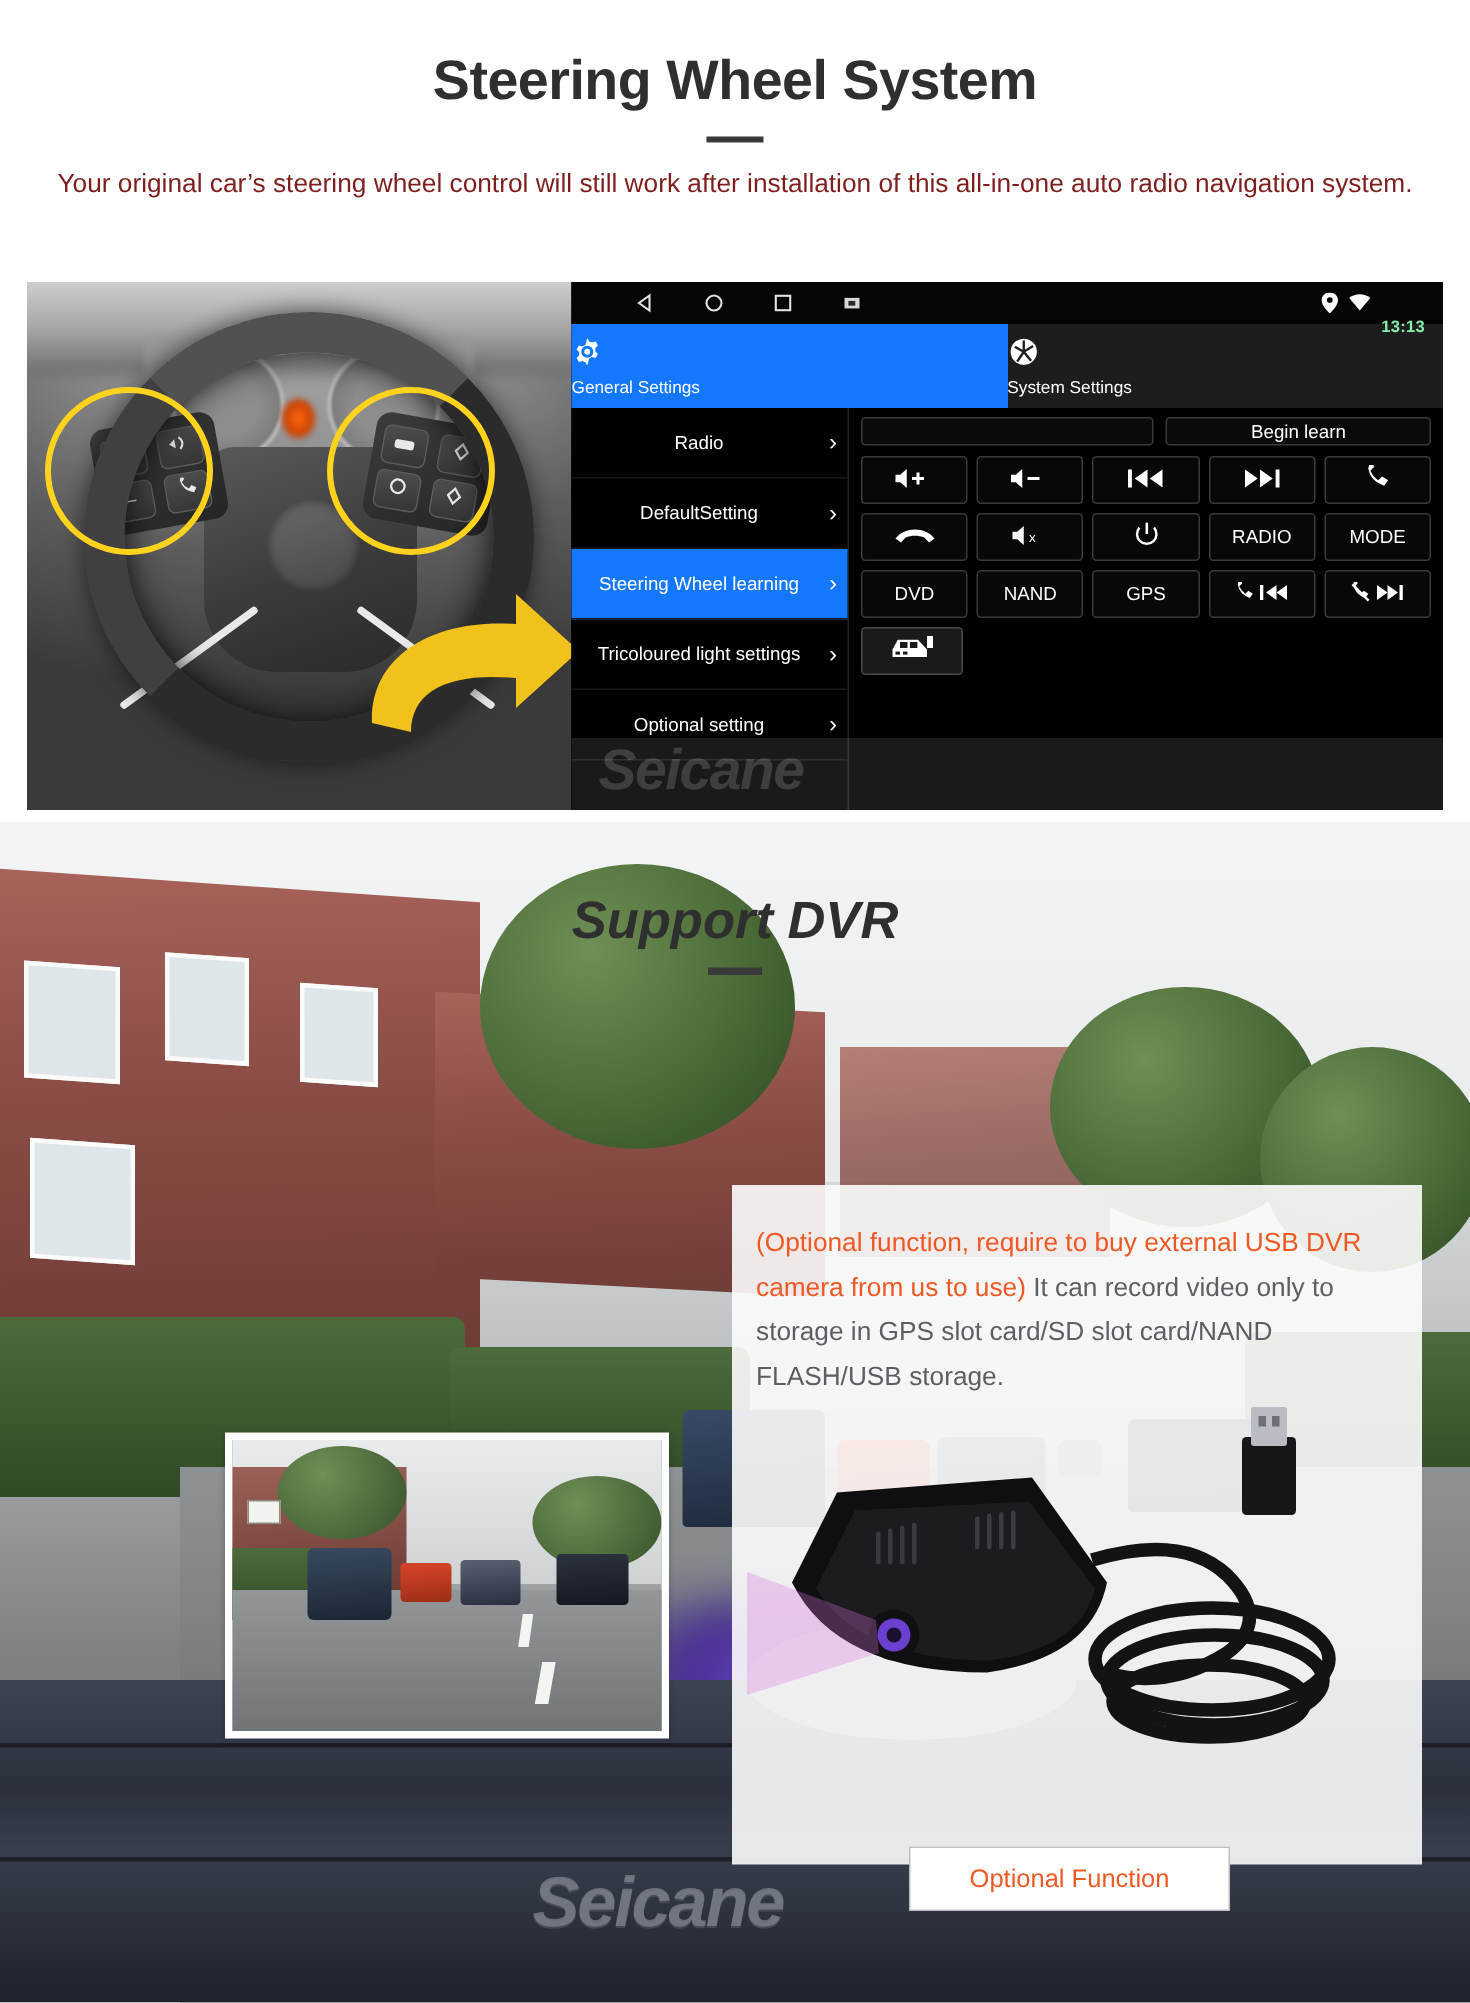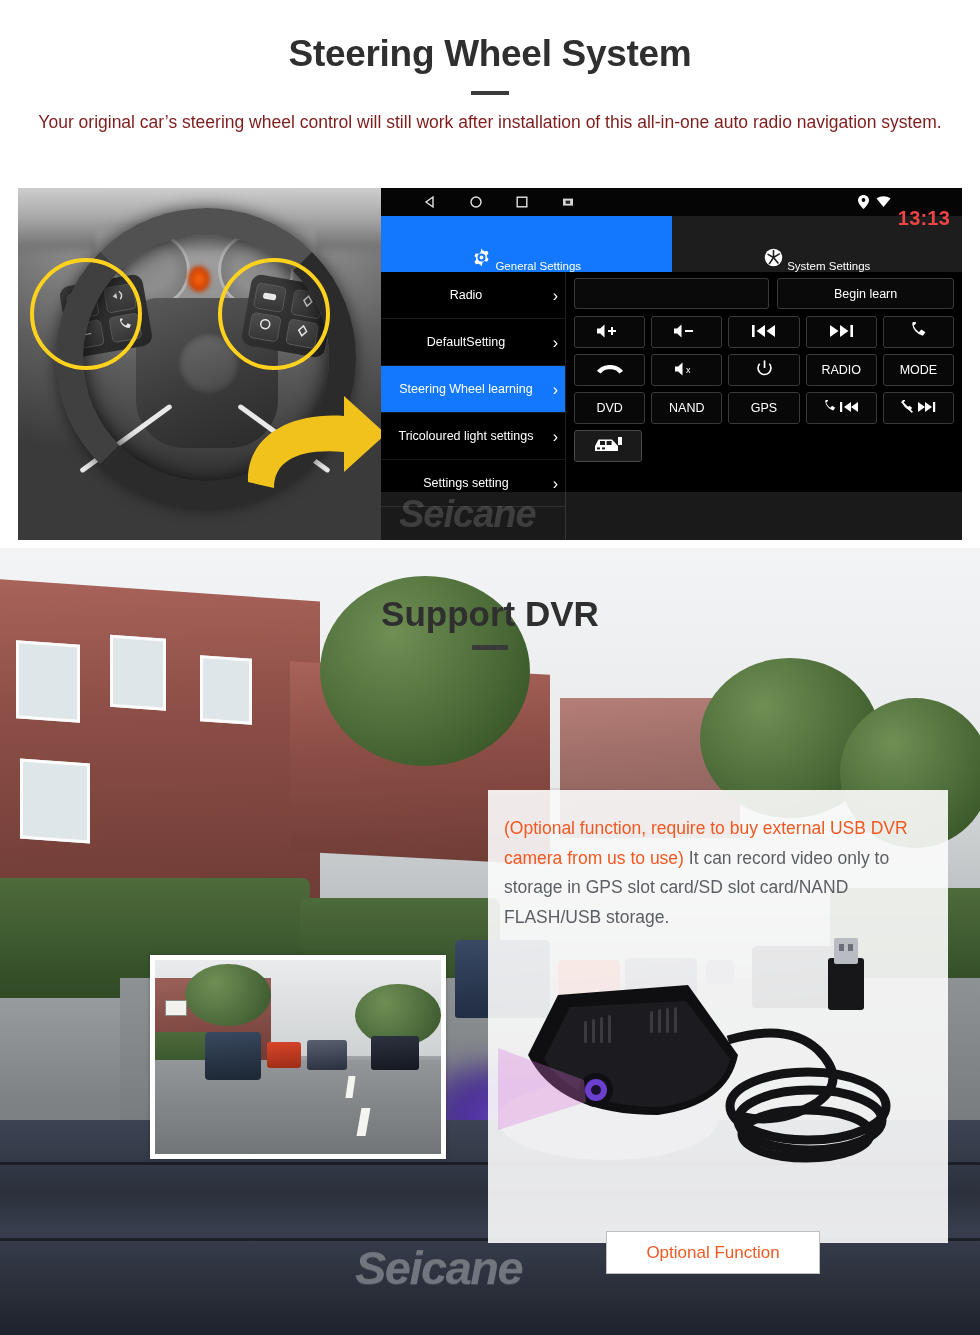--- a/index.html
+++ b/index.html
@@ -130,46 +130,46 @@
     position:relative; width:581px; height:352px; background:#000; flex:none;
     color:#fff;
   }
   .statusbar{
     height:28px; background:#050505; display:flex; align-items:center;
     position:relative;
   }
   .nav-ico{ color:#e3e3e3; display:inline-flex; align-items:center; justify-content:center; }
   .sb-left{ display:flex; gap:32px; margin-left:42px; align-items:center; }
   .sb-right{ position:absolute; right:12px; display:flex; align-items:center; gap:7px; }
-  .sb-time{ font-size:20px; font-weight:bold; color:#ef4444; letter-spacing:.2px;margin-top:32px; }
+  .sb-time{ font-size:11px; font-weight:bold; color:#86efac; letter-spacing:.2px;margin-top:32px; }
 
   .tabs{ display:flex; height:56px; }
   .tab{
-    flex:1; display:flex; flex-direction:row; align-items:flex-end; justify-content:center;
+    flex:1; display:flex; flex-direction:column; align-items:flex-start; justify-content:center;
     gap:3px; background:#1d1d1d;
   }
   .tab.active{ background:#1478ff; }
   .tab-label{ font-size:11.5px; color:#fff; }
 
   .body-row{ display:flex; height:268px; }
   .menu{ width:185px; background:#000; border-right:1px solid #202020; }
   .menu-item{
     height:47px; display:flex; align-items:center; justify-content:center;
     position:relative; border-bottom:1px solid #181818;
     font-size:12.5px; color:#fff; padding:0 22px 0 8px; text-align:center;
     line-height:15px;
   }
   .menu-item.sel{ background:#1478ff; }
   .menu-item .chev{ position:absolute; right:7px; font-size:16px; font-weight:300; color:#fff; }
   .menu-item.two-line{ line-height:15px; }
 
   .panel{ flex:1; background:#000; padding:6px 8px 0 8px; }
   .learn-row{ display:flex; gap:8px; margin-bottom:7px; }
   .learn-box{
-    height:31px; border:1px solid #3a3a3a; border-radius:3px; background:#0a0a0a;
+    height:19px; border:1px solid #3a3a3a; border-radius:3px; background:#0a0a0a;
   }
   .learn-box.inp{ flex:1.05; }
   .learn-box.btn{
     flex:.95; display:flex; align-items:center; justify-content:center;
     font-size:12.5px; color:#fff;
   }
   .grid{ display:flex; flex-direction:column; gap:6px; }
   .grow{ display:flex; gap:6px; }
   .gbtn{
     flex:1; height:32px; border:1px solid #3a3a3a; border-radius:3px;
@@ -247,21 +247,21 @@
     background:rgba(0,0,0,.45);
   }
   .dash-glow{
     position:absolute; left:430px; bottom:150px; width:180px; height:120px;
     background:radial-gradient(ellipse,#6a3fd8,#3d1f8f 60%,rgba(30,10,70,0));
     filter:blur(14px); opacity:.85;
   }
 
   .dvr-title{
     position:absolute; left:0; top:46px; width:980px;
-    text-align:center; font-size:35px; font-weight:bold; color:#2f2f2f;
+    text-align:center; font-size:35px; font-weight:bold; color:#2f2f2f;font-style:italic;
   }
   .dvr-rule{
     position:absolute; left:472px; top:97px; width:36px; height:5px; background:#3a3a3a;
   }
 
   
   .inset{
     position:absolute; left:150px; top:955px; width:296px; height:204px;
     border:5px solid #fff; overflow:hidden;
     background:linear-gradient(180deg,#e8eaeb 0%,#cfd2d3 30%,#9a9ea0 52%,#7b7f81 100%);
@@ -447,21 +447,21 @@
           </div>
           <div class="menu-item sel">
             <span>Steering Wheel learning</span>
             <span class="chev">›</span>
           </div>
           <div class="menu-item two-line">
             <span>Tricoloured light settings</span>
             <span class="chev">›</span>
           </div>
           <div class="menu-item">
-            <span>Settings setting</span>
+            <span>Optional setting</span>
             <span class="chev">›</span>
           </div>
         </div>
 
         <div class="panel">
 
           <div class="learn-row">
             <div class="learn-box inp"></div>
             <div class="learn-box btn">
               <span>Begin learn</span>

